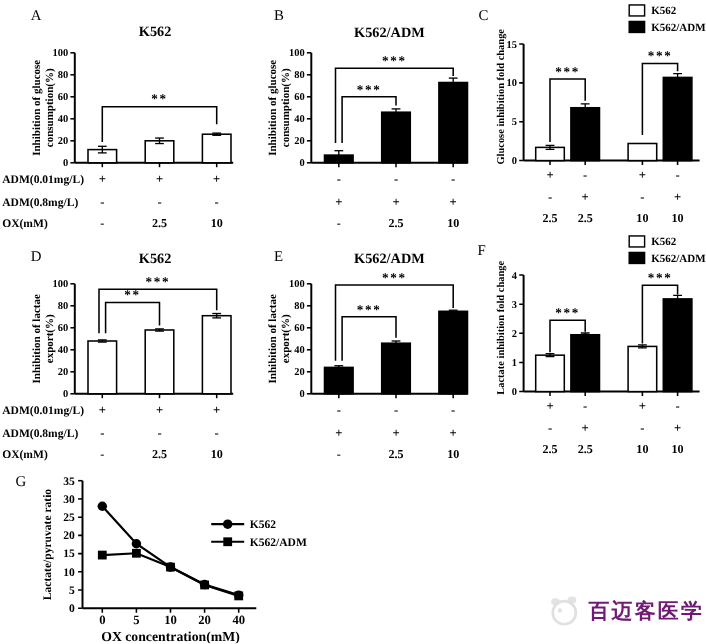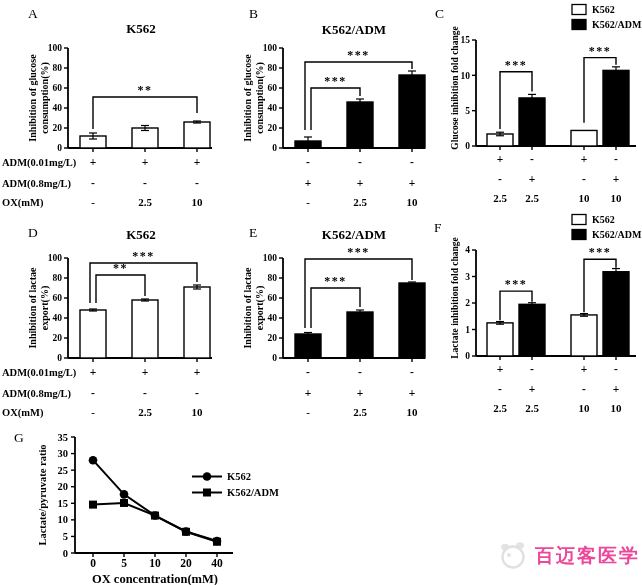--- a/index.html
+++ b/index.html
@@ -2,21 +2,21 @@
 <html><head>
 <meta charset="utf-8">
 <style>
   html,body{margin:0;padding:0;background:#ffffff;}
   #figure{position:relative;width:642px;height:585px;background:#ffffff;overflow:hidden;
           font-family:"Liberation Serif","DejaVu Serif",serif;}
   #figure svg.panel{position:absolute;overflow:visible;}
   svg text{font-family:"Liberation Serif","DejaVu Serif",serif;fill:#000000;}
   .watermark{position:absolute;left:496px;top:539px;display:flex;align-items:center;gap:5px;}
   .watermark .wm-text{font-family:"Liberation Sans","DejaVu Sans",sans-serif;font-weight:bold;
-          font-size:19px;color:#ec4899;letter-spacing:2px;white-space:nowrap;}
+          font-size:19px;color:#701a75;letter-spacing:2px;white-space:nowrap;}
 </style>
 </head>
 <body>
 
 <div id="figure">
   <svg class="panel" width="215" height="210" style="left: 0px; top: 0px;">
       <text x="28" y="18" font-size="13.5" text-anchor="start" font-weight="normal">A</text>
       <text x="141" y="33" font-size="13" text-anchor="middle" font-weight="bold">K562</text>
       <text x="36" y="98" font-size="10" text-anchor="middle" font-weight="bold" transform="rotate(-90 36 98)">Inhibition of glucose</text>
       <text x="48" y="98" font-size="10" text-anchor="middle" font-weight="bold" transform="rotate(-90 48 98)">consumption(%)</text>

